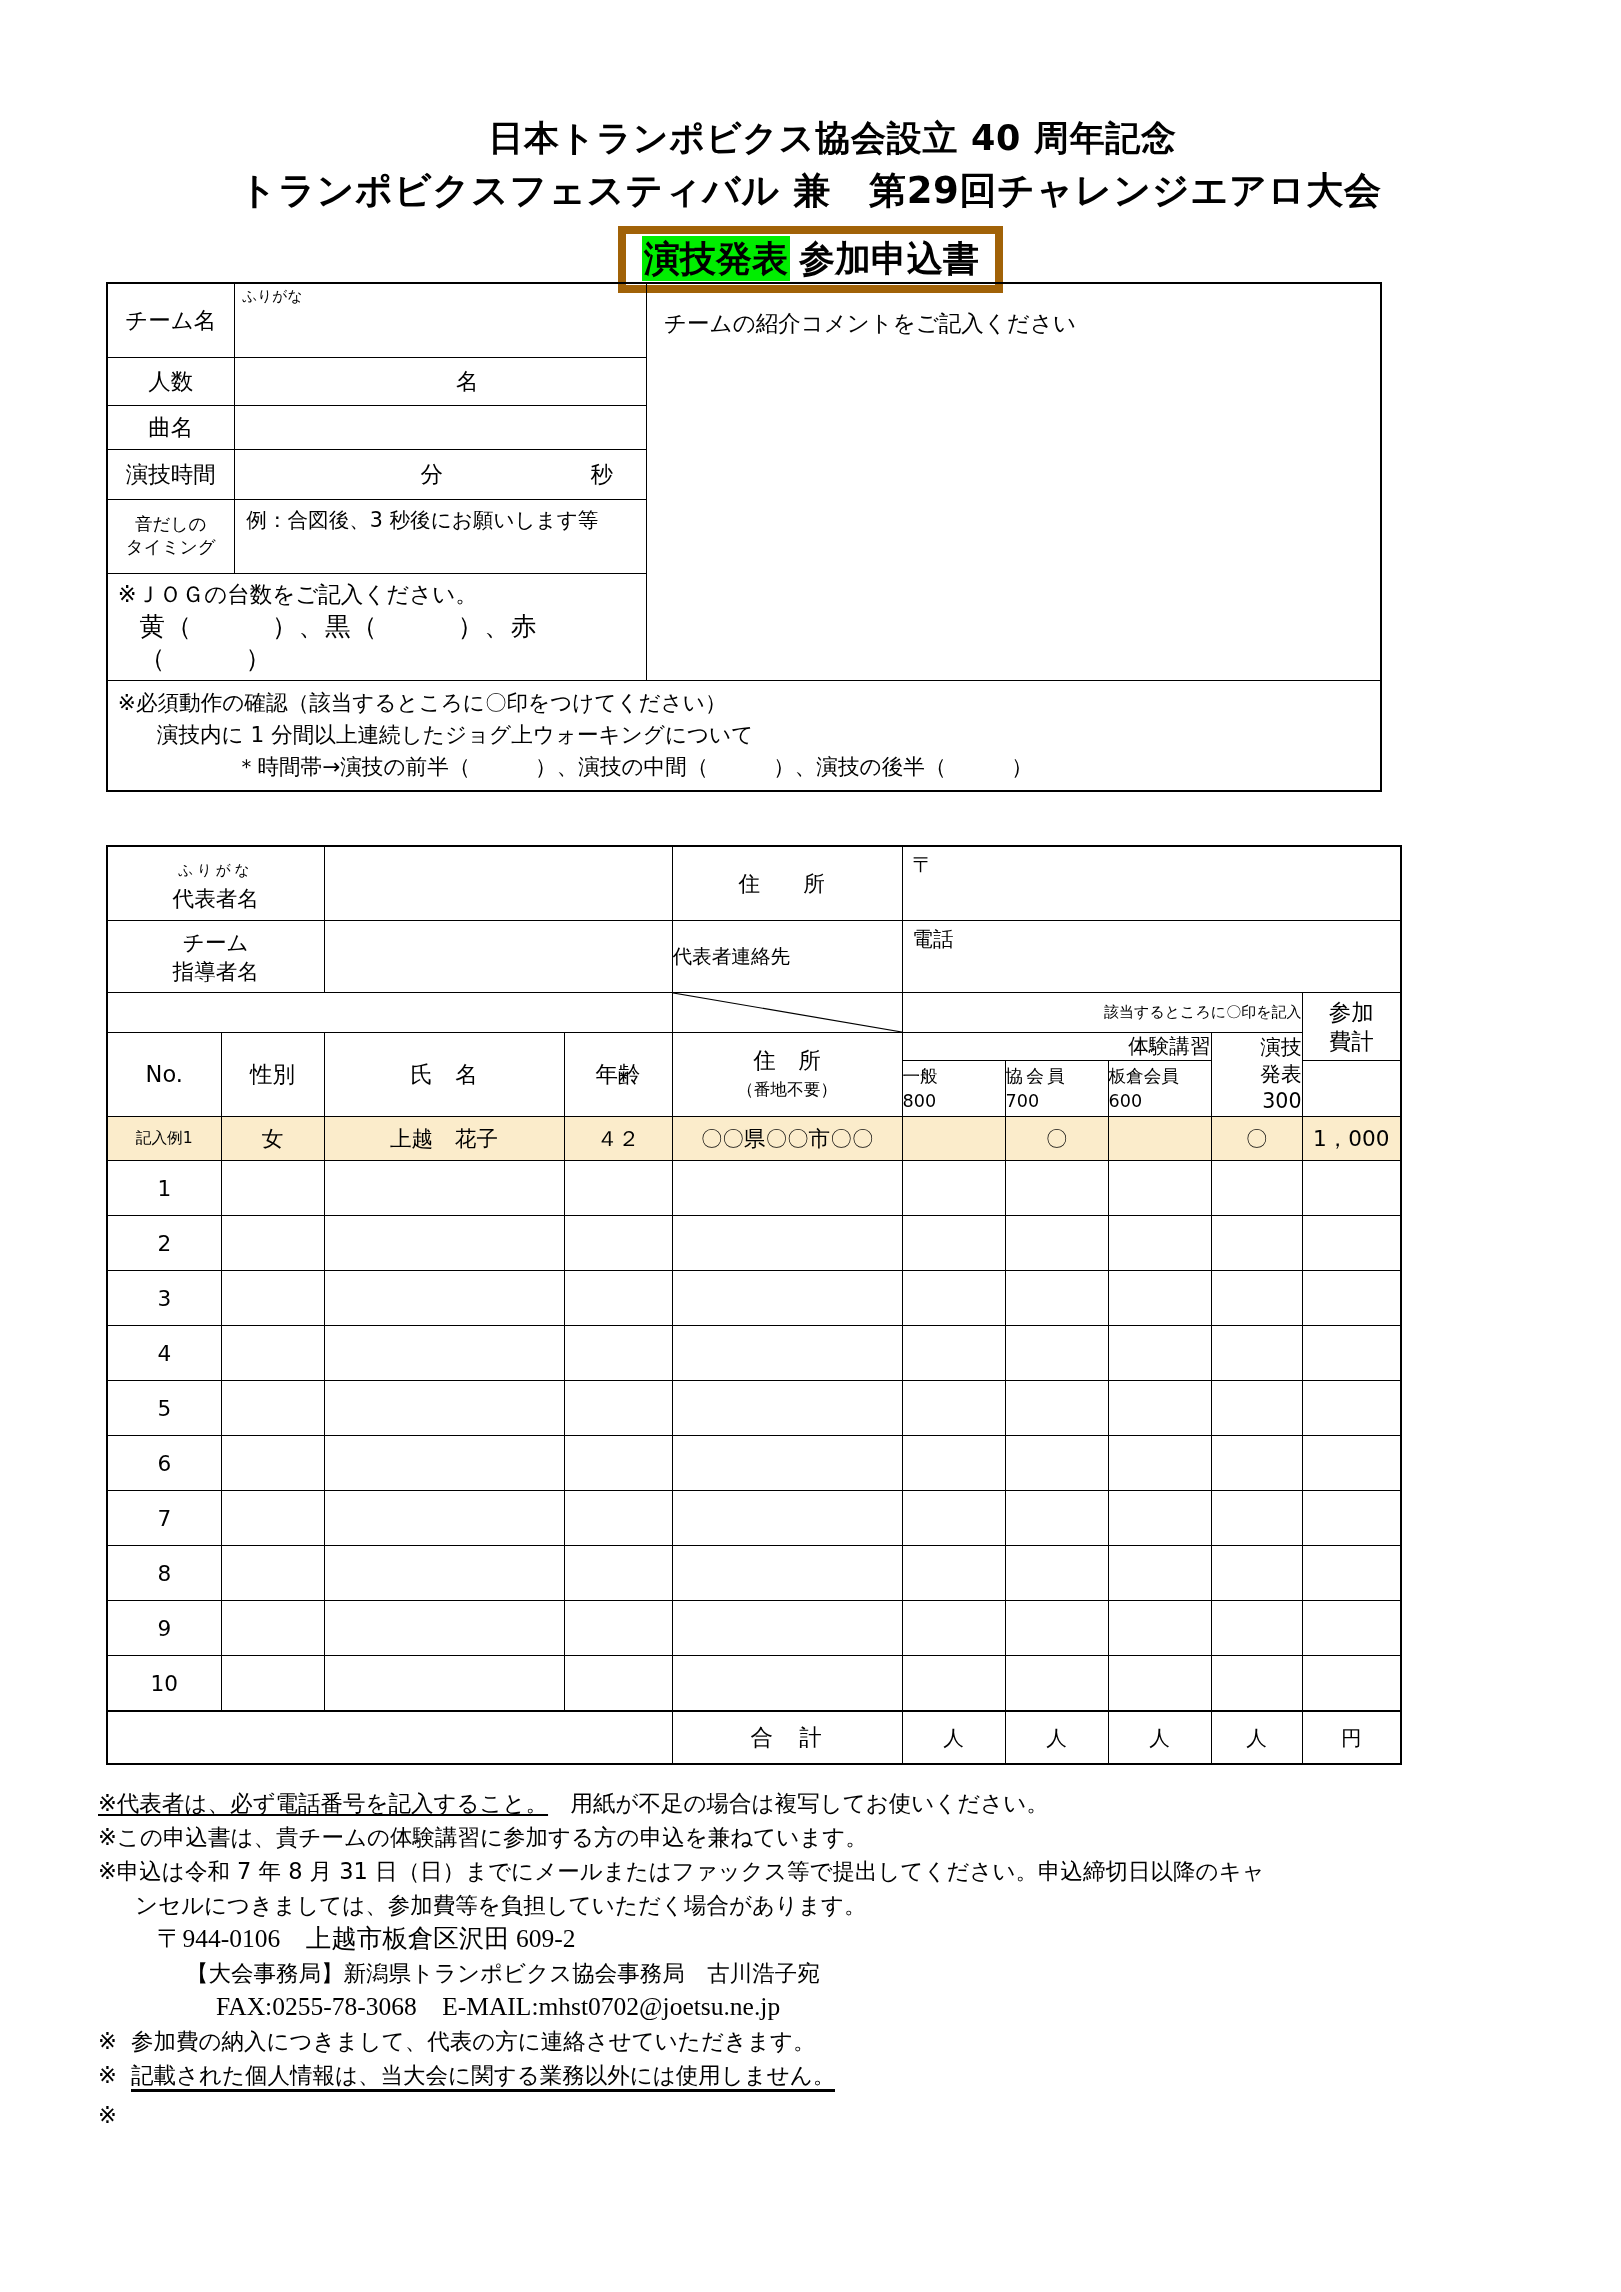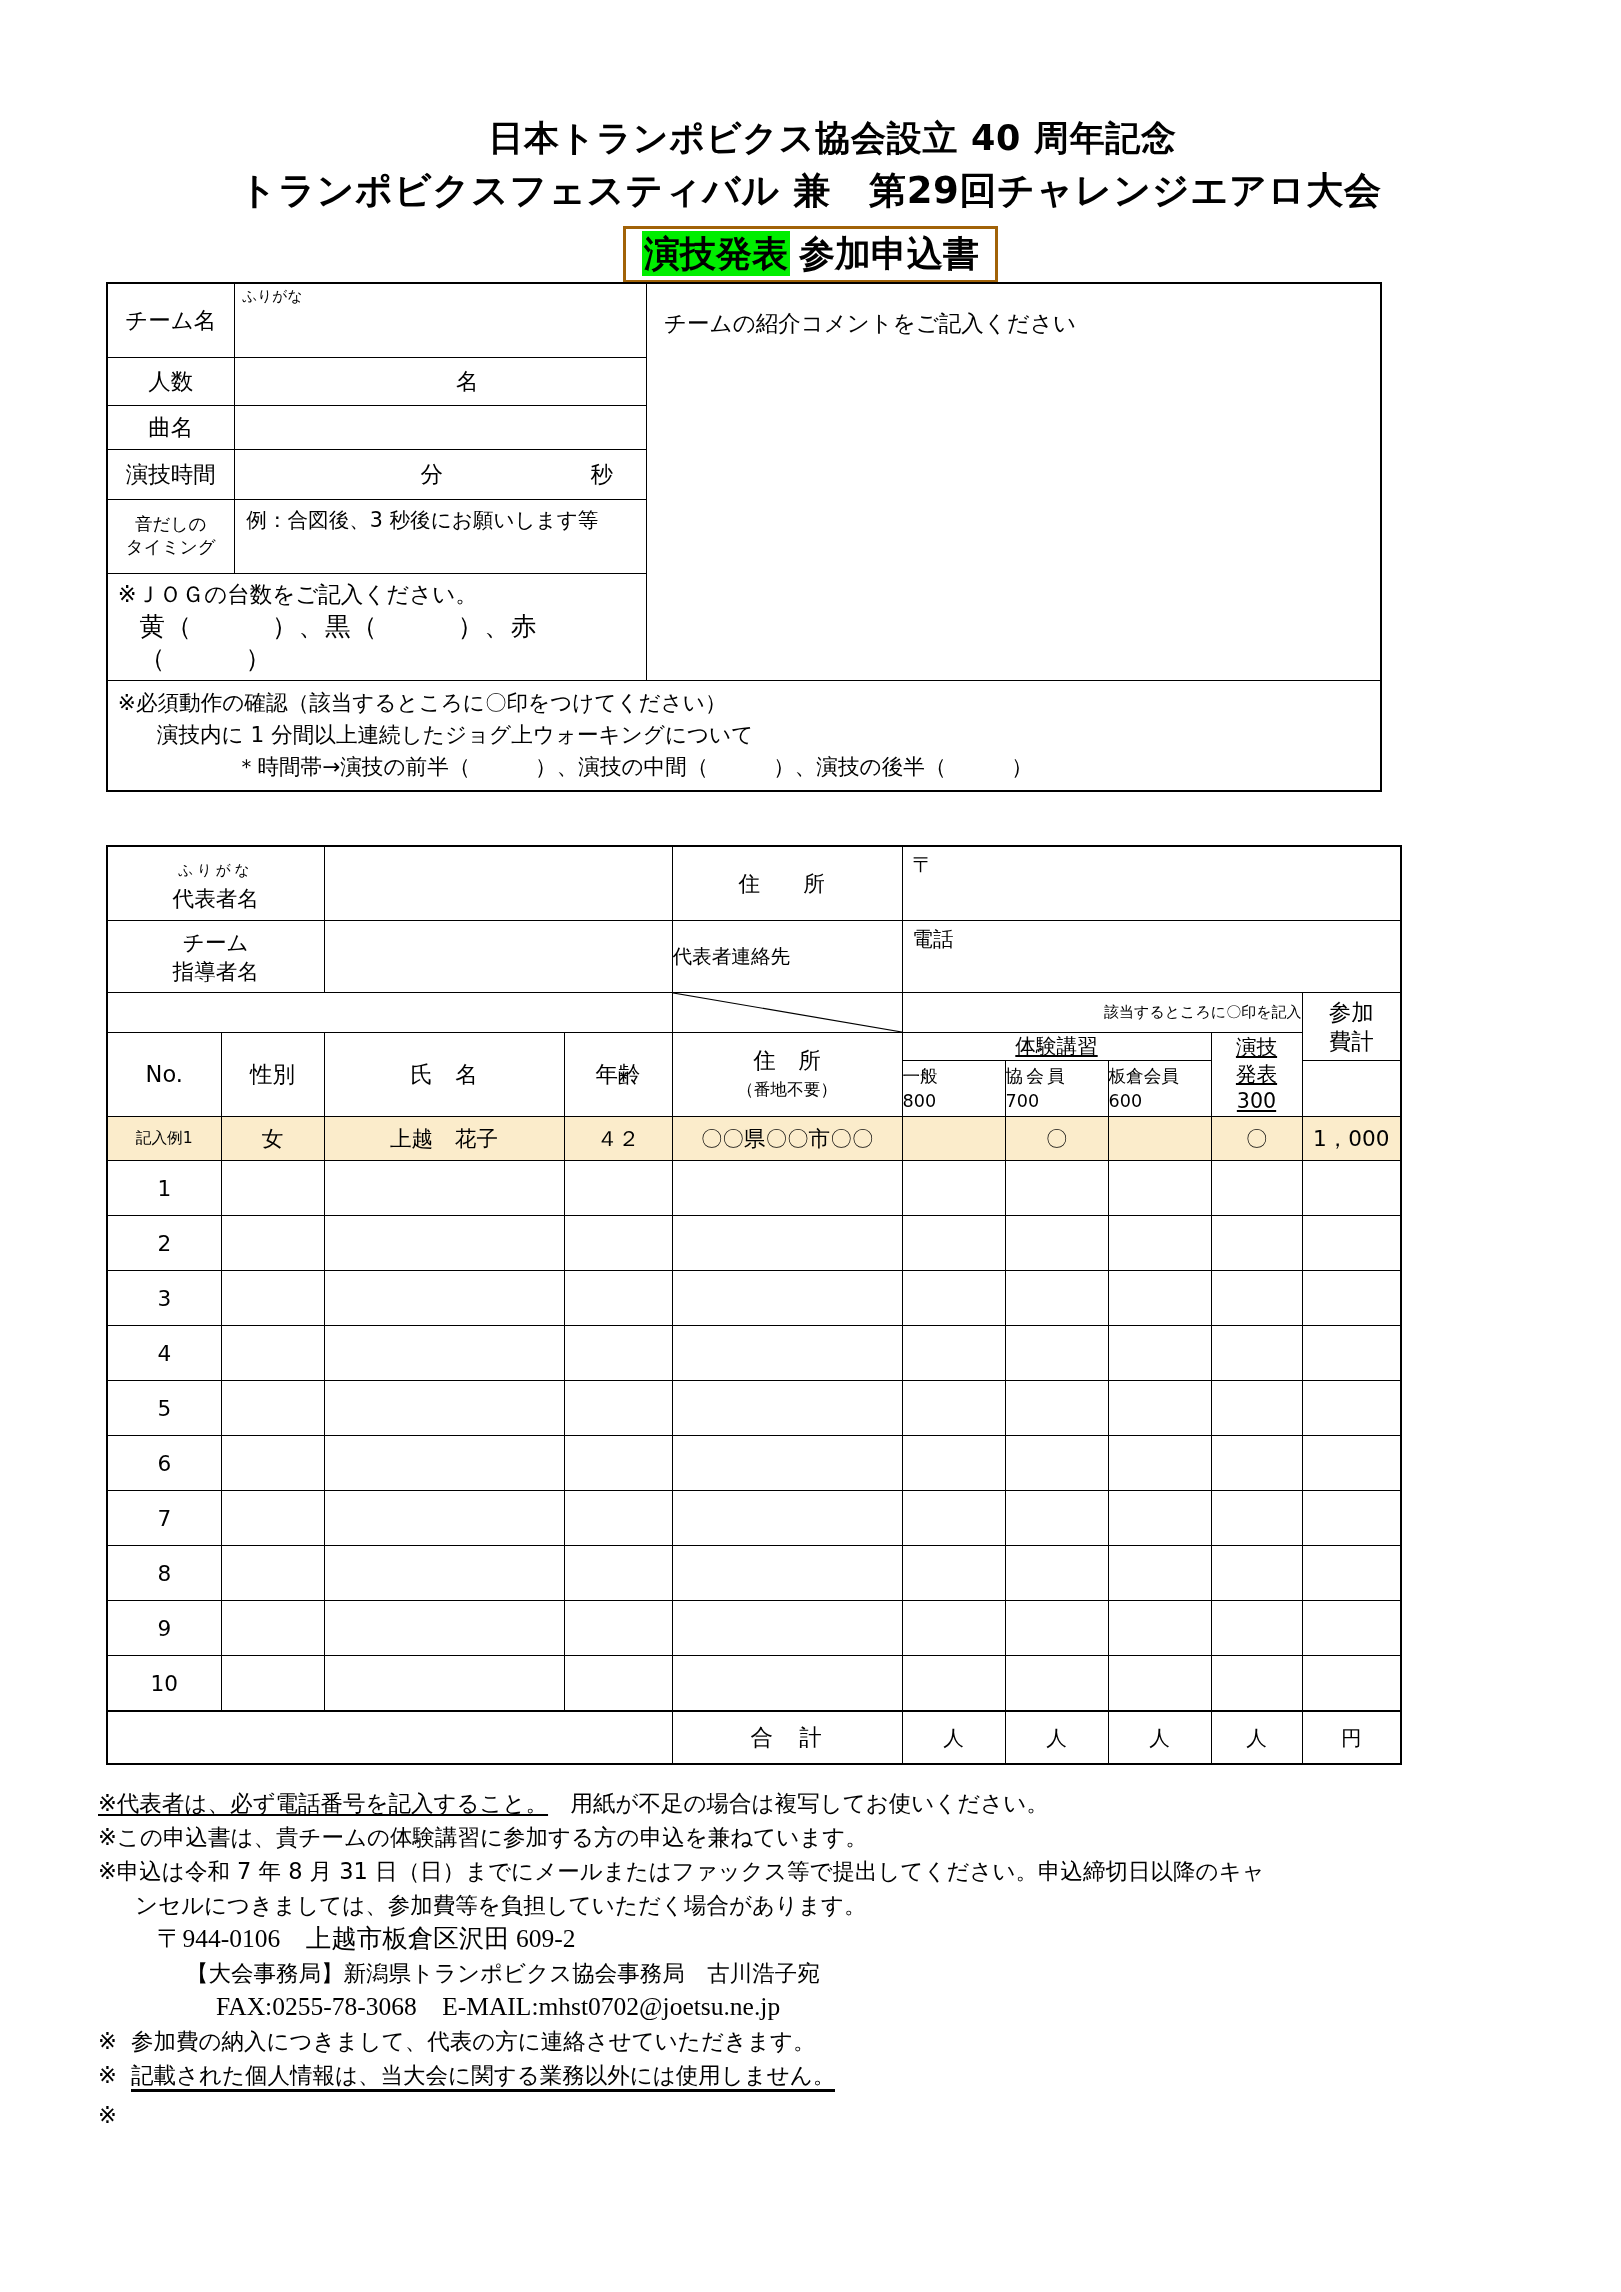--- a/index.html
+++ b/index.html
@@ -43,21 +43,21 @@
     font-size: 37px;
     line-height: 51px;
     margin-top: 3.9px;
   }
   .title-box-wrap {
     margin-top: 9.8px;
     display: flex;
     justify-content: center;
   }
   .title-box {
-    border: 3px solid #a16207;
+    border: 8px solid #a16207;
     padding: 2px 15.7px 3.9px 15.7px;
     display: inline-flex;
     align-items: baseline;
     font-family: "DejaVu Sans", "Liberation Sans", sans-serif;
     font-weight: 700;
     font-size: 36px;
     line-height: 45px;
     white-space: nowrap;
   }
   .hl {
@@ -176,24 +176,23 @@
     line-height: 29px;
   }
   .colhead .small { font-size: 16.7px; }
   .colhead-sm {
     font-size: 17.6px;
     line-height: 24.5px;
     margin-left: 16px;
   }
   .colhead-sm .sp { letter-spacing: 0.18em; }
   .colhead-md {
-    text-align: center;
+    text-align: right;
     font-size: 20.6px;
     line-height: 27.4px;
-    text-decoration: underline;
   }
   .ex-row td {
     background: #fbeccb;
     text-align: center;
     font-size: 21.6px;
     height: 43px;
   }
   .ex-row td.exno { font-size: 15.7px; }
   .data-row td {
     height: 54px;

